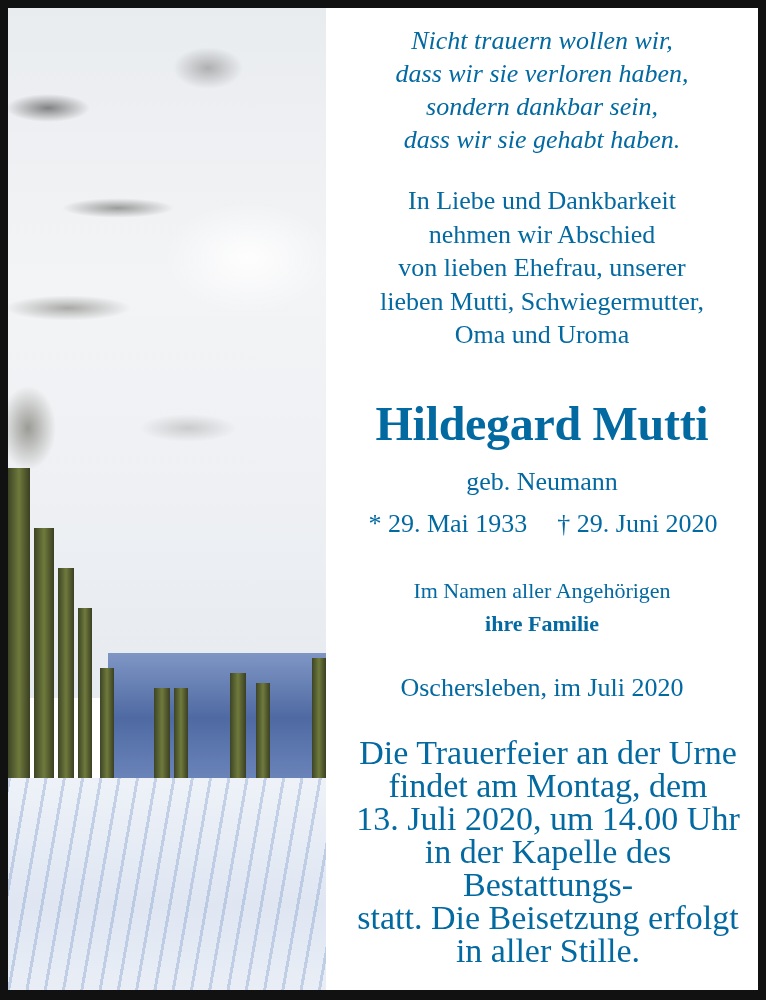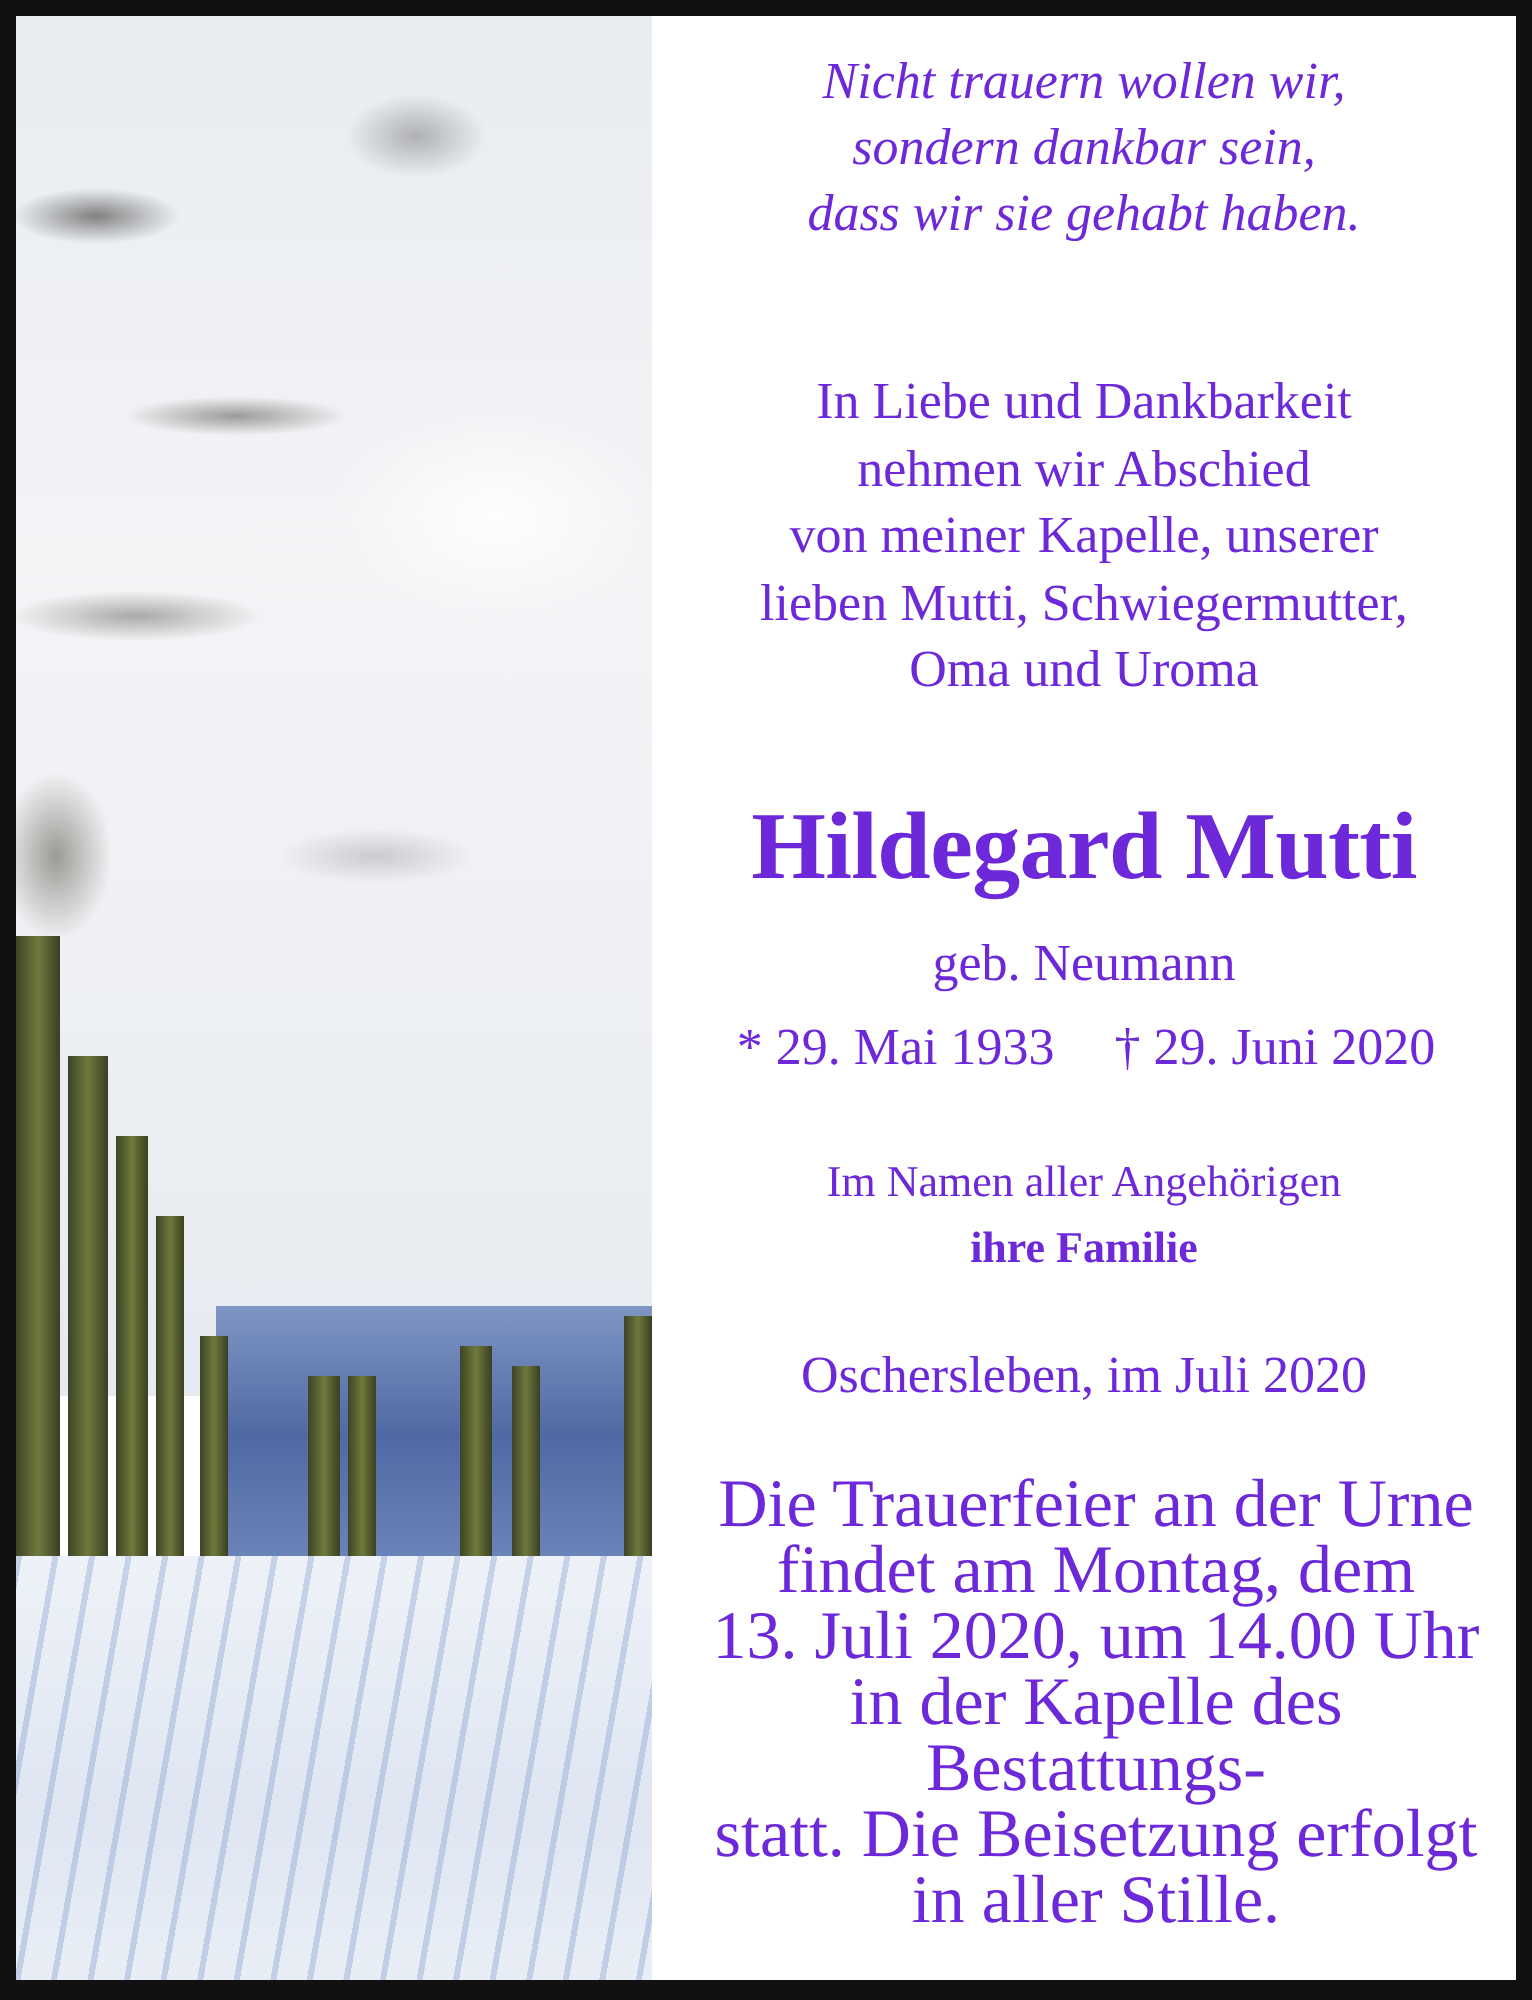--- a/index.html
+++ b/index.html
@@ -22,21 +22,21 @@
       linear-gradient(180deg, #e9ecef 0%, #f3f4f6 40%, #eef0f3 70%, #e6ebf1 100%);
   }
   .photo .backdrop { position:absolute; left:100px; top:645px; width:218px; height:130px;
     background: linear-gradient(180deg, #7f96c4 0%, #4f6aa3 50%, #6c86bb 100%); }
   .photo .trunk { position:absolute; background: linear-gradient(90deg, #3d4426, #6f7a3c 50%, #3a3f22); }
   .photo .ground { position:absolute; left:0; top:770px; width:318px; height:212px;
     background:
       repeating-linear-gradient(100deg, rgba(120,150,200,.35) 0 3px, transparent 3px 18px),
       linear-gradient(180deg, #eef2f8 0%, #dfe6f2 60%, #e9eef6 100%); }
   .text { position:absolute; left:318px; top:0; width:432px; height:982px; text-align:center;
-    font-family:"Liberation Serif", "DejaVu Serif", serif; color:#6d28d9; }
+    font-family:"Liberation Serif", "DejaVu Serif", serif; color:#0369a1; }
   .poem { position:absolute; left:0; right:0; top:16px; font-style:italic; font-size:26px; line-height:33px; }
   .farewell { position:absolute; left:0; right:0; top:176px; font-size:26px; line-height:33.5px; }
   .name { position:absolute; left:0; right:0; top:388px; font-weight:bold; font-size:48px; line-height:56px; letter-spacing:-0.3px; }
   .maiden { position:absolute; left:0; right:0; top:458px; font-size:26px; line-height:32px; }
   .dates { position:absolute; left:2px; right:0; top:500px; font-size:26px; line-height:32px; }
   .dates span + span { margin-left:30px; }
   .family { position:absolute; left:0; right:0; top:566px; font-size:22px; line-height:33px; }
   .family .bold { font-weight:bold; }
   .place { position:absolute; left:0; right:0; top:664px; font-size:26px; line-height:32px; }
   .service { position:absolute; left:0; right:0; top:728px; font-size:34px; line-height:33px;padding-left:12px; }
@@ -60,28 +60,29 @@
       <div class="trunk" style="left:166px;top:680px;width:14px;height:100px;"></div>
       <div class="trunk" style="left:222px;top:665px;width:16px;height:115px;"></div>
       <div class="trunk" style="left:248px;top:675px;width:14px;height:100px;"></div>
       <div class="trunk" style="left:304px;top:650px;width:14px;height:125px;"></div>
       <div class="ground"></div>
     </div>
 
     <div class="text">
       <div class="poem">
         <span class="line">Nicht trauern wollen wir,</span>
+        <span class="line">dass wir sie verloren haben,</span>
         <span class="line">sondern dankbar sein,</span>
         <span class="line">dass wir sie gehabt haben.</span>
       </div>
 
       <div class="farewell">
         <span class="line">In Liebe und Dankbarkeit</span>
         <span class="line">nehmen wir Abschied</span>
-        <span class="line">von meiner Kapelle, unserer</span>
+        <span class="line">von lieben Ehefrau, unserer</span>
         <span class="line">lieben Mutti, Schwiegermutter,</span>
         <span class="line">Oma und Uroma</span>
       </div>
 
       <div class="name">Hildegard Mutti</div>
       <div class="maiden">geb. Neumann</div>
       <div class="dates">
         <span>* 29. Mai 1933</span><span>† 29. Juni 2020</span>
       </div>
 

